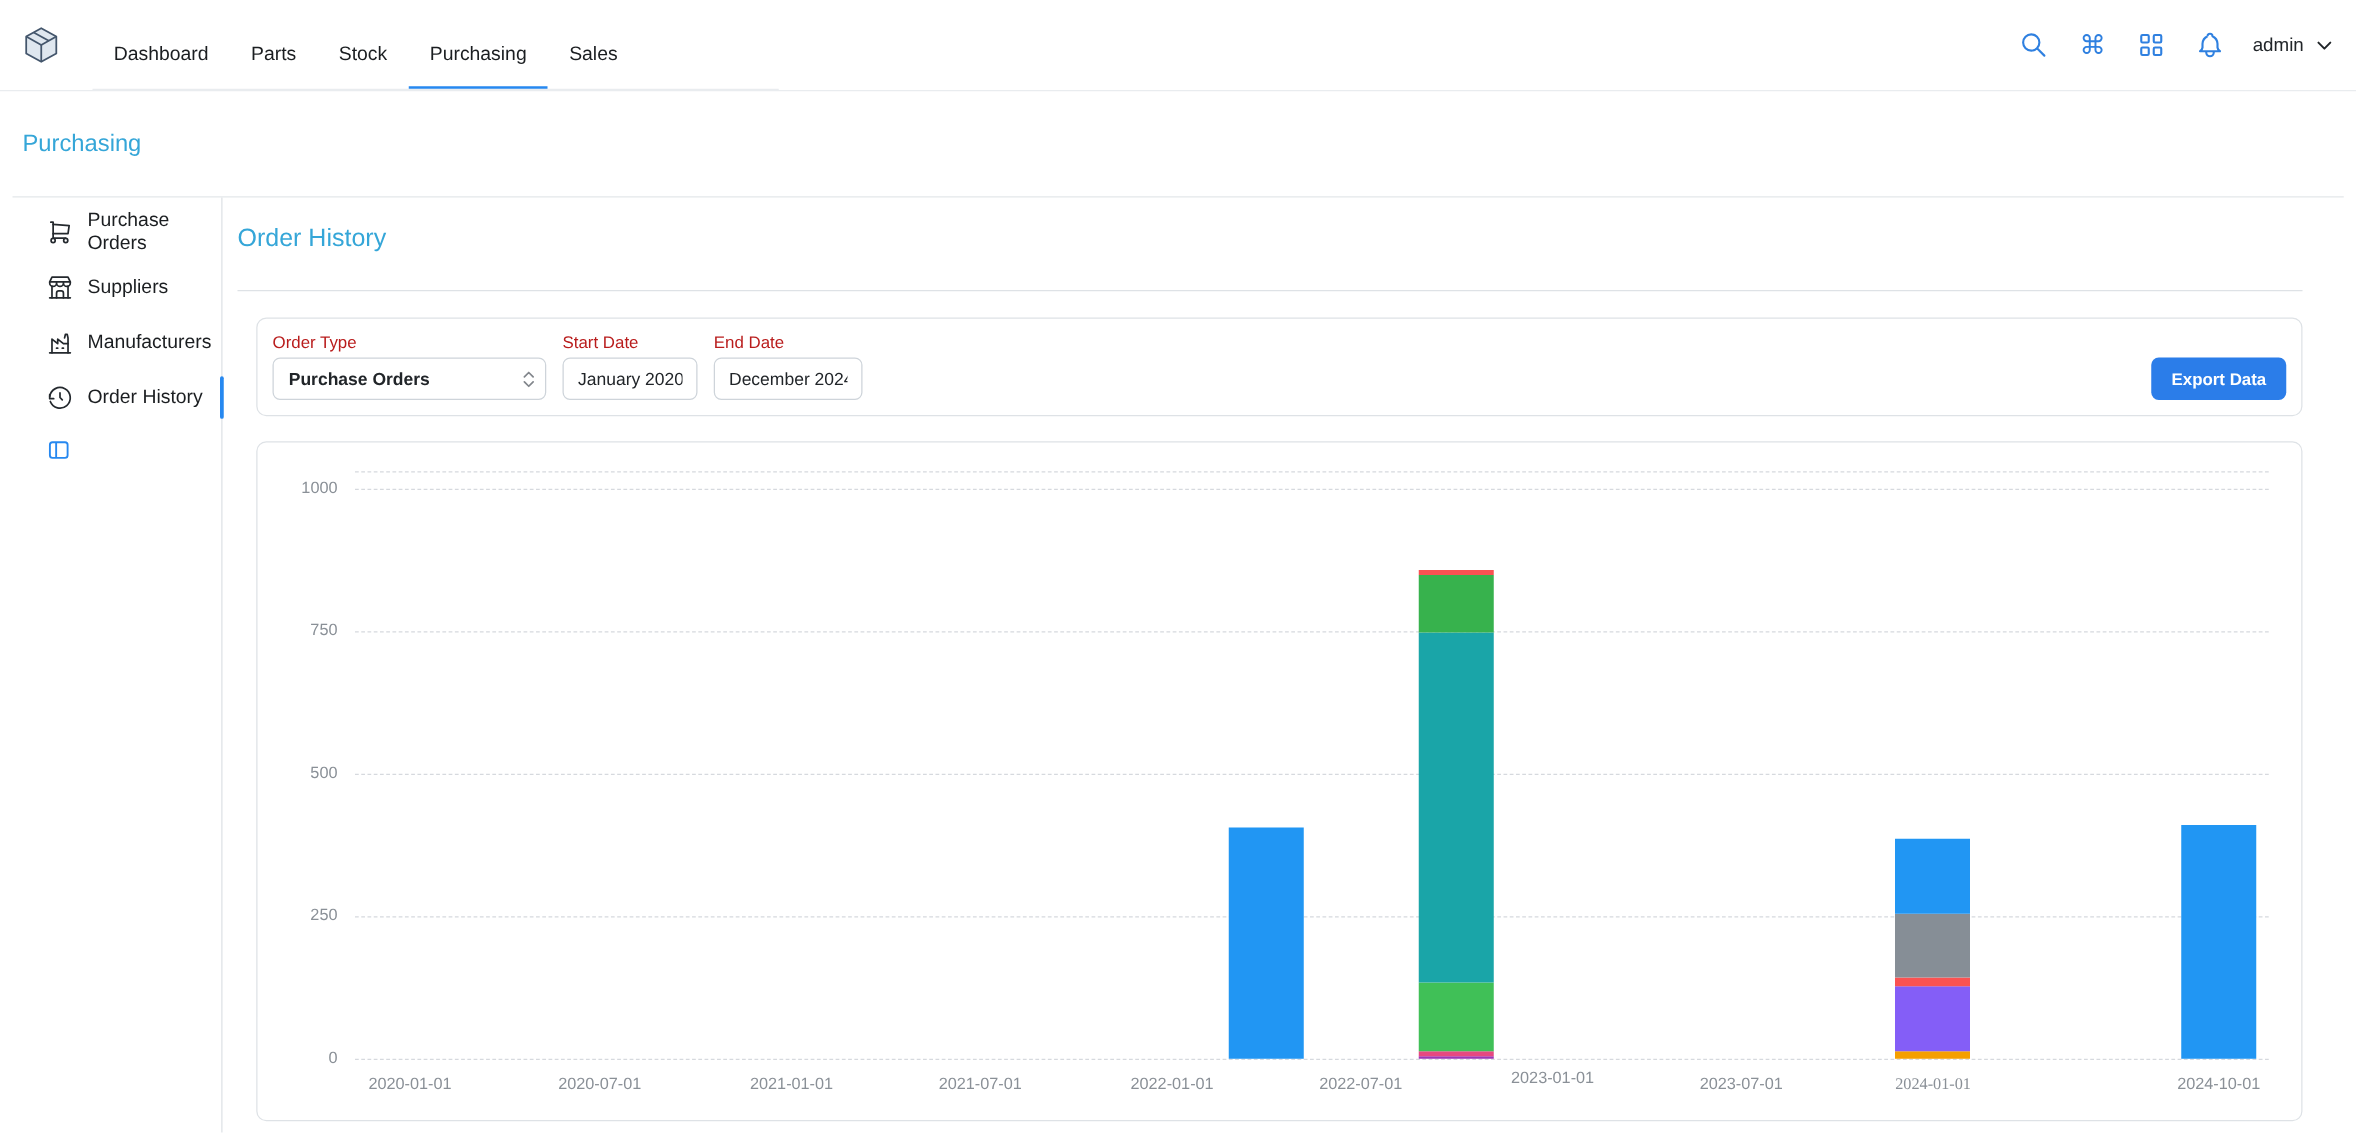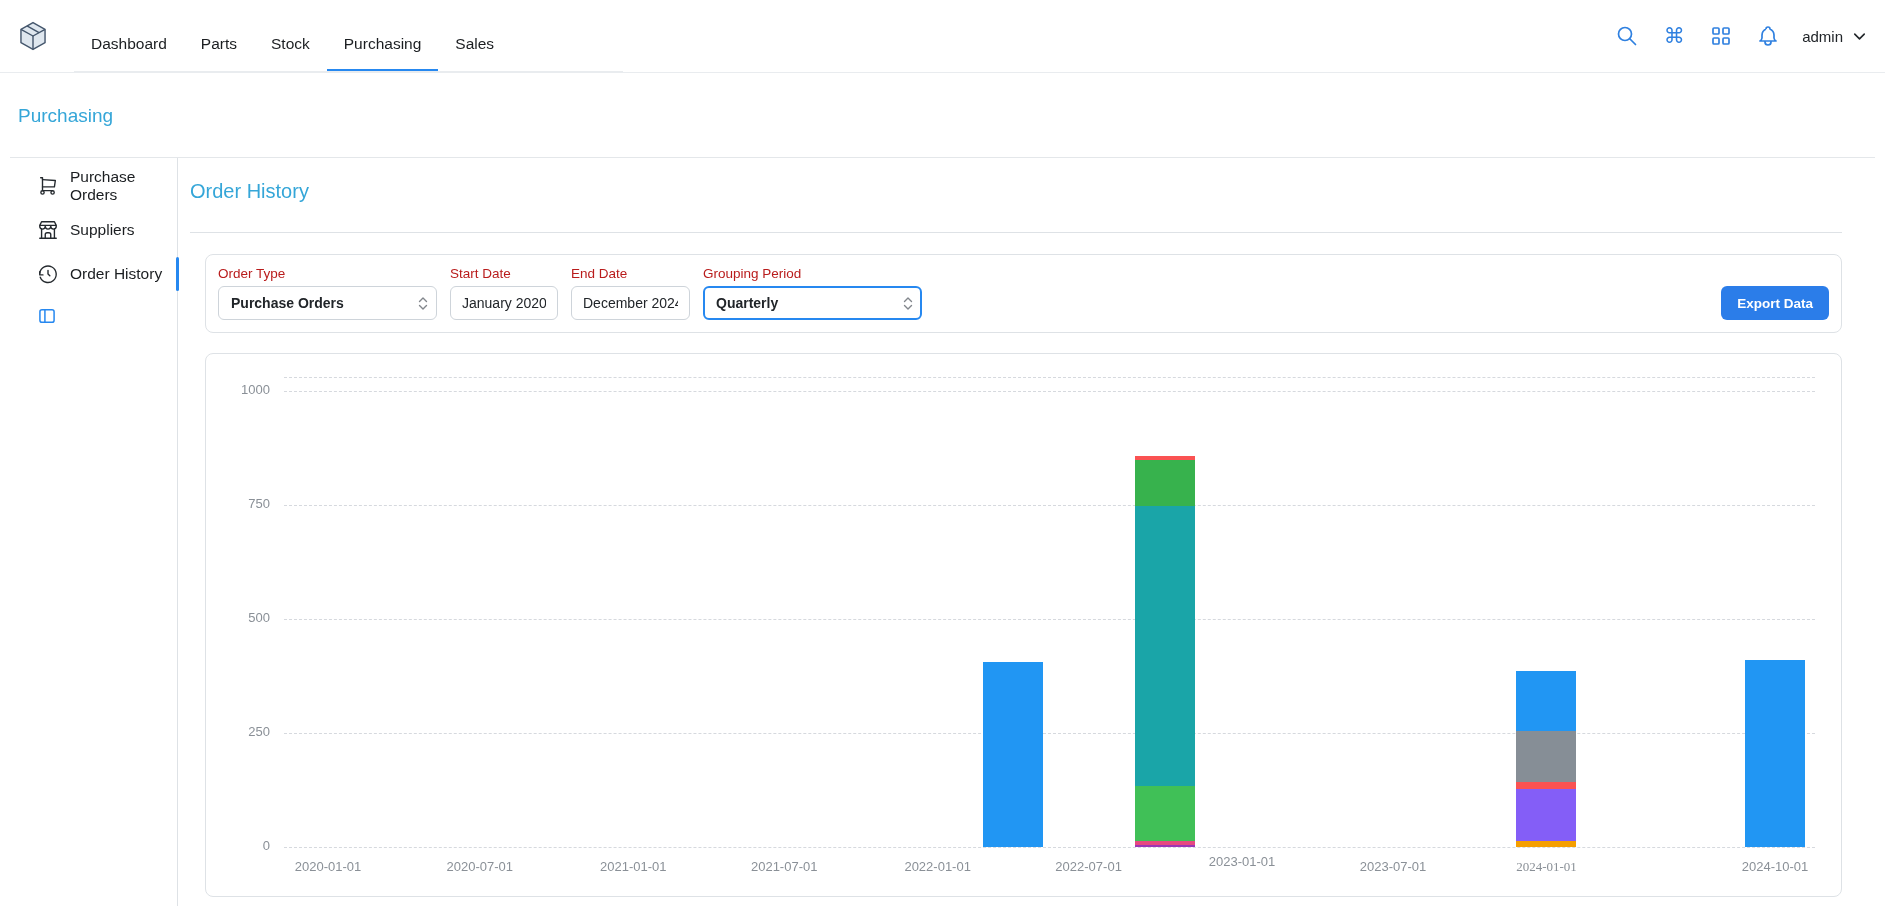--- a/index.html
+++ b/index.html
@@ -126,20 +126,31 @@
     <div class="sidebar-item">
       <span class="icn">
         <svg viewBox="0 0 24 24" width="22" height="22" fill="none" stroke="currentColor" stroke-width="1.5" stroke-linecap="round" stroke-linejoin="round">
           <path d="M3 21h18"></path>
           <path d="M3 7v1a3 3 0 0 0 6 0V7m0 1a3 3 0 0 0 6 0V7m0 1a3 3 0 0 0 6 0V7H3l2-4h14l2 4"></path>
           <path d="M5 21V10.85M19 21V10.85"></path>
             <path d="M9 21v-4a2 2 0 0 1 2-2h2a2 2 0 0 1 2 2v4"></path>
         </svg>
       </span>
       <span>Suppliers</span>
+    </div>
+    <div class="sidebar-item">
+      <span class="icn">
+        <svg viewBox="0 0 24 24" width="22" height="22" fill="none" stroke="currentColor" stroke-width="1.5" stroke-linecap="round" stroke-linejoin="round">
+          <path d="M3 21h18"></path>
+            <path d="M5 21V9l5 4V9l5 4h4"></path>
+          <path d="M19 21V8l-.7-3h-1.6L16 8"></path>
+            <path d="M9 17h1M14 17h1"></path>
+        </svg>
+      </span>
+      <span>Manufacturers</span>
     </div>
     <div class="sidebar-item active">
       <span class="icn">
         <svg viewBox="0 0 24 24" width="22" height="22" fill="none" stroke="currentColor" stroke-width="1.5" stroke-linecap="round" stroke-linejoin="round">
           <path d="M12 8v4l2 2"></path>
             <path d="M3.05 11a9 9 0 1 1 .5 4.5"></path>
             <path d="M3 9.5V13h3.5"></path>
         </svg>
       </span>
       <span>Order History</span>
@@ -169,32 +180,20 @@
           </span>
         </div>
       </div>
       <div class="field">
         <span class="field-label">Start Date</span>
         <input class="text-input w-start" value="January 2020" style="">
       </div>
       <div class="field">
         <span class="field-label">End Date</span>
         <input class="text-input w-end" value="December 2024" style="">
-      </div>
-      <div class="field">
-        <span class="field-label">Grouping Period</span>
-        <div class="select w-lg focused">
-          <span class="sel-text">Quarterly</span>
-          <span class="chevrons">
-            <svg width="10" height="15" viewBox="0 0 10 15" fill="none" stroke="currentColor" stroke-width="1.4" stroke-linecap="round" stroke-linejoin="round">
-              <path d="M1.5 5.5 L5 2 L8.5 5.5"></path>
-                <path d="M1.5 9.5 L5 13 L8.5 9.5"></path>
-            </svg>
-          </span>
-        </div>
       </div>
       <button class="export-btn">Export Data</button>
     </div>
 
     <div class="chart-card">
       <div class="chart-plot">
           <div class="gridline" style="left: 78px; width: 1531px; top: 23px;"></div>
           <div class="gridline" style="left: 78px; width: 1531px; top: 493px;"></div>
           <div class="y-tick" style="top: 484px;">0</div>
           <div class="gridline" style="left: 78px; width: 1531px; top: 379px;"></div>

